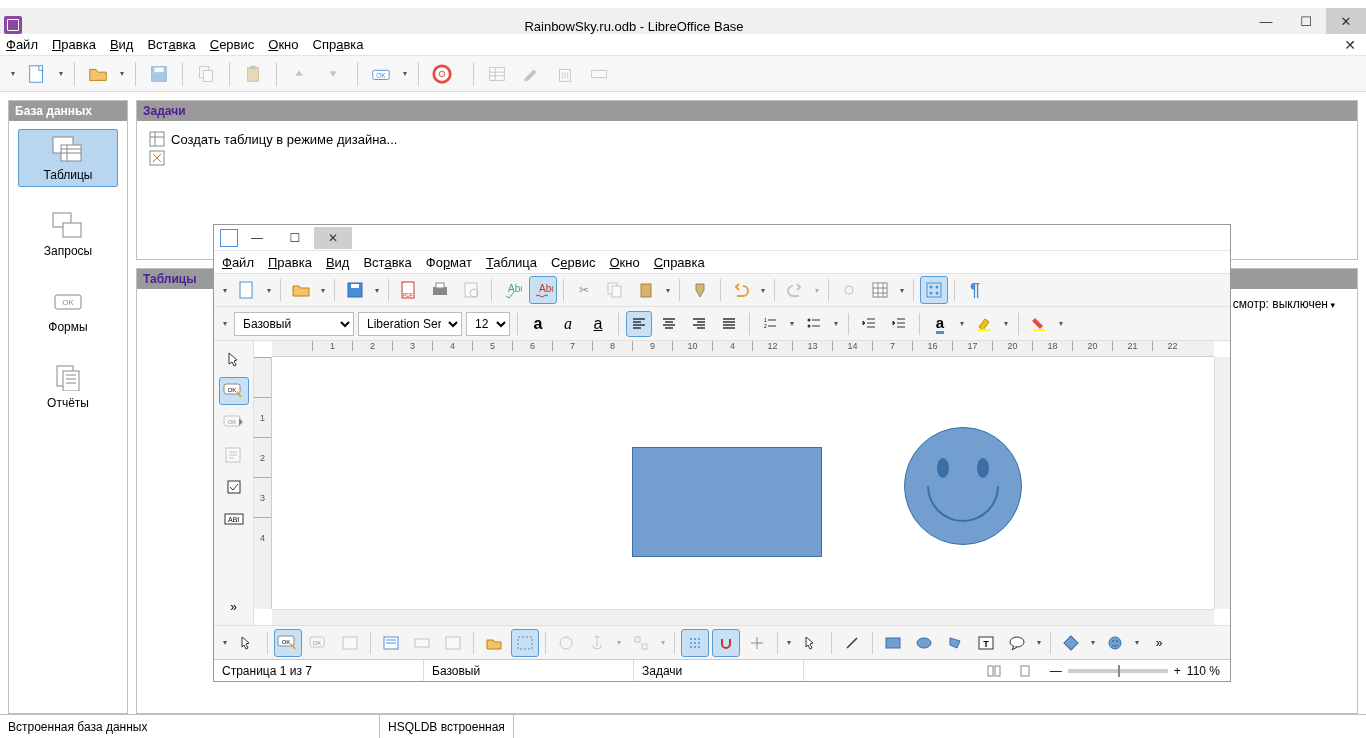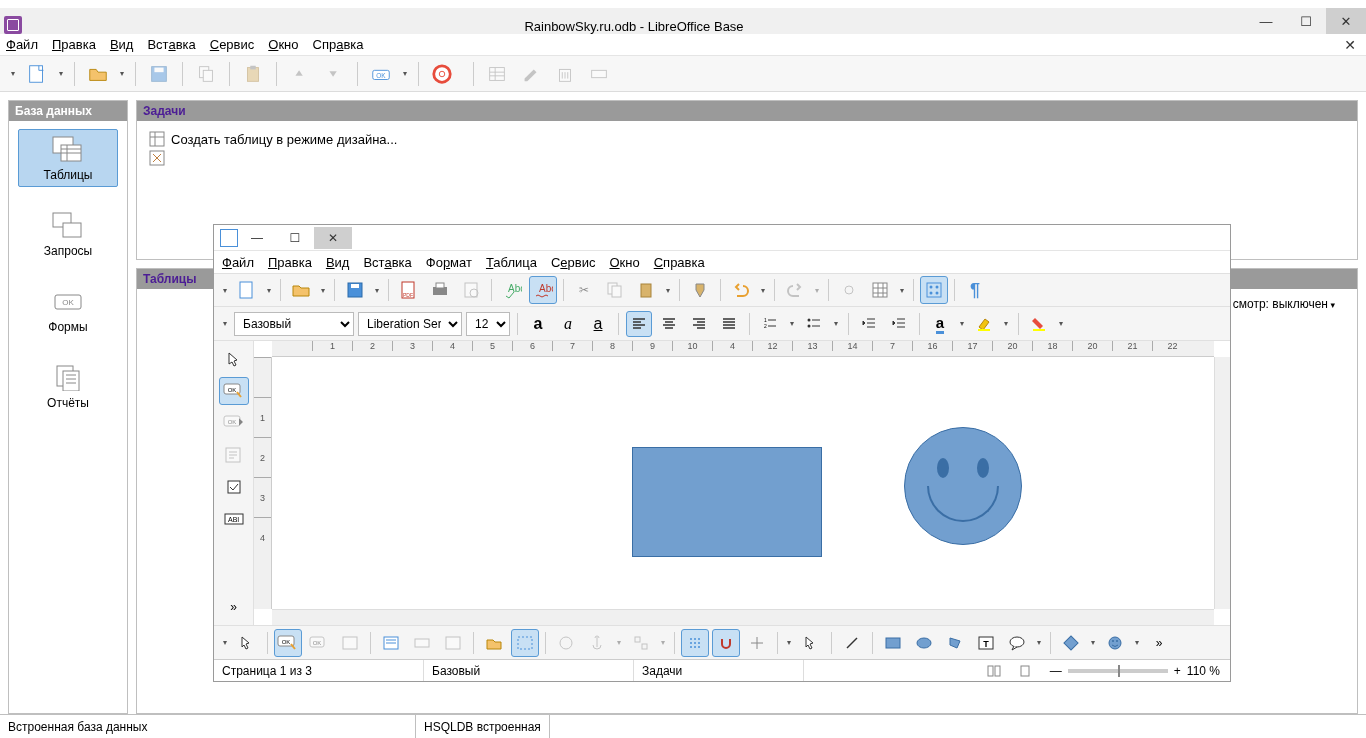--- a/index.html
+++ b/index.html
@@ -49,21 +49,21 @@
 .desc-col .dt { font-weight: bold; font-size: 13px; }
 
 .panel.tables { flex: 1; position: relative; }
 .panel.tables .body { position: absolute; inset: 22px 0 0 0; background: #fff; }
 .preview-lbl { position: absolute; right: 22px; top: 4px; font-size: 12px; }
 .preview-lbl::after { content: " ▾"; font-size: 9px; }
 
 
 .statusbar { position: absolute; bottom: 0; left: 0; right: 0; height: 24px; background: #fff; border-top: 1px solid #bfbfbf; display: flex; align-items: center; font-size: 12px; }
 .statusbar .cell { padding: 0 8px; height: 100%; display: flex; align-items: center; border-right: 1px solid #bfbfbf; }
-.statusbar .cell:first-child { width: 416px; }
+.statusbar .cell:first-child { width: 380px; }
 
 
 .formwin { position: absolute; left: 213px; top: 224px; width: 1018px; height: 458px; background: #fff; border: 1px solid #9a9a9a; box-shadow: 0 0 0 1px #fff inset; display: flex; flex-direction: column; }
 .formwin .titlebar2 { height: 26px; background: #fff; border-bottom: 1px solid #e5e5e5; display: flex; align-items: center; }
 .formwin .titlebar2 .app-icon2 { width: 18px; height: 18px; margin-left: 6px; background: #fff; border: 1px solid #4a90d9; position: relative; }
 .formwin .titlebar2 .title2 { flex: 1; text-align: center; font-size: 13px; }
 .formwin .titlebar2 .winbtns2 { display: flex; }
 .formwin .titlebar2 .winbtn2 { width: 38px; height: 22px; display: flex; align-items: center; justify-content: center; font-size: 12px; color: #333; }
 .formwin .titlebar2 .winbtn2.close { background: #cfcfcf; }
 
@@ -755,21 +755,21 @@
           <circle cx="6" cy="6" r="1" fill="#3a6ea5"></circle>
           <circle cx="10" cy="6" r="1" fill="#3a6ea5"></circle>
           <path d="M5 10q3 3 6 0" fill="none" stroke="#3a6ea5"></path>
         </svg>
       </div>
     <div class="drip"></div>
     <div class="bb">»</div>
   </div>
 
   <div class="statusbar2">
-    <div class="sc page">Страница 1 из 3</div>
+    <div class="sc page">Страница 1 из 7</div>
     <div class="sc style">Базовый</div>
     <div class="sc lang">Задачи</div>
     <div class="filler"></div>
     <div class="sc" style="border:none">
         <svg width="16" height="14" viewBox="0 0 16 14">
           <rect x="2" y="2" width="5" height="10" fill="#fff" stroke="#888"></rect>
           <rect x="9" y="2" width="5" height="10" fill="#fff" stroke="#888"></rect>
         </svg>
       </div>
     <div class="sc" style="border:none">

